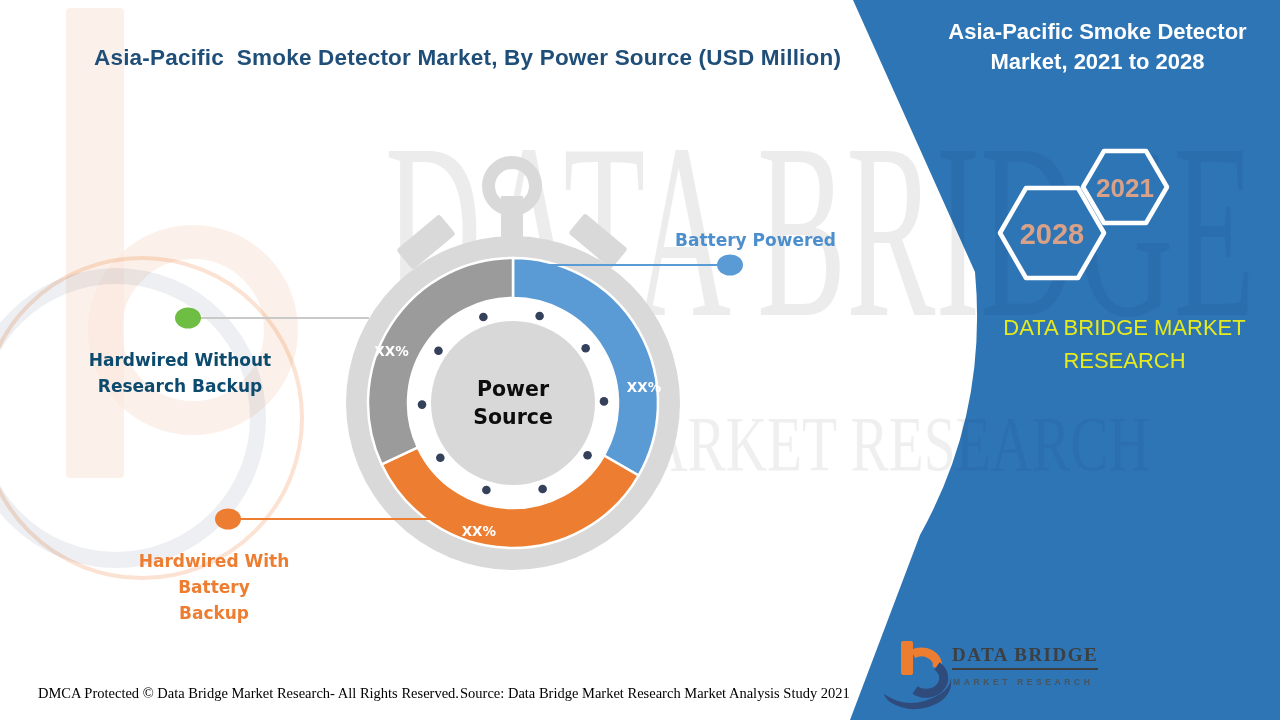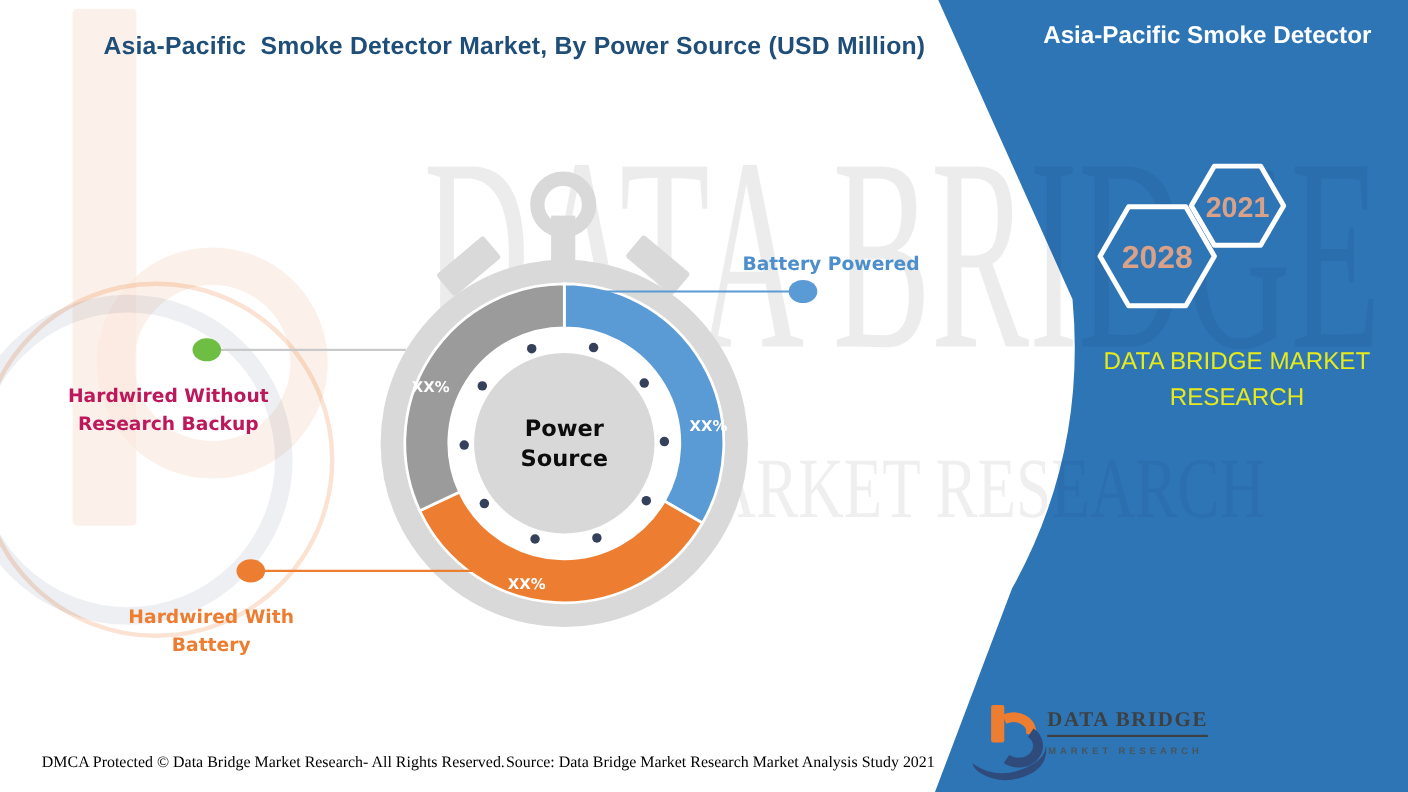--- a/index.html
+++ b/index.html
@@ -11,27 +11,27 @@
   .bg-bowl{left:88px;top:225px;width:210px;height:210px;border:34px solid #FAE8DC;
            border-radius:50%;opacity:.6;box-sizing:border-box;}
   .bg-ring-navy{left:-34px;top:268px;width:300px;height:300px;border:16px solid #1F3864;
                 border-radius:50%;opacity:.08;box-sizing:border-box;}
   .bg-ring-orange{left:-20px;top:256px;width:324px;height:324px;border:4px solid #ED7D31;
                   border-radius:50%;opacity:.22;box-sizing:border-box;}
   svg#scene{position:absolute;left:0;top:0;width:1280px;height:720px;}
   .wm-big{font-family:"Liberation Serif",serif;font-weight:400;}
   
   .abs{position:absolute;}
-  .main-title{left:94px;top:29px;width:780px;font-size:22.5px;font-weight:600;
+  .main-title{left:94px;top:45px;width:780px;font-size:22.5px;font-weight:600;
               color:#1F4E79;letter-spacing:.2px;white-space:pre-wrap;}
   .callout{font-family:"DejaVu Sans","Liberation Sans",sans-serif;font-weight:700;
            font-size:17px;text-align:center;line-height:26px;}
   .lbl-battery{left:668px;top:227px;width:175px;color:#4D8FCC;text-align:center;}
-  .lbl-without{left:58px;top:347px;width:190px;color:#be185d;}
-  .lbl-with{left:82px;top:548px;width:220px;color:#ED7D31;}
+  .lbl-without{left:85px;top:347px;width:190px;color:#0c4a6e;}
+  .lbl-with{left:104px;top:548px;width:220px;color:#ED7D31;}
   .panel-title{left:945px;top:17px;width:305px;text-align:center;color:#fff;
                font-size:22px;font-weight:600;line-height:30px;}
   .panel-brand{left:972px;top:311px;width:305px;text-align:center;color:#E6EA1C;
                font-size:22px;font-weight:400;line-height:33px;}
   .logo-name{left:952px;top:644px;font-family:"Liberation Serif",serif;font-size:19px;
              font-weight:600;color:#3D4043;letter-spacing:1.5px;
              border-bottom:2px solid #3D4043;padding-bottom:2px;}
   .logo-sub{left:953px;top:677px;font-size:8.5px;color:#46555E;letter-spacing:3.6px;font-weight:700;}
   .footer-text{top:685px;font-family:"Liberation Serif",serif;font-size:14.5px;color:#000;}
   .footer-dmca{left:38px;}
@@ -136,24 +136,26 @@
 
   <div class="abs callout lbl-battery">
     <div>Battery Powered</div>
   </div>
   <div class="abs callout lbl-without">
     <div>Hardwired Without</div>
     <div>Research Backup</div>
   </div>
   <div class="abs callout lbl-with">
     <div>Hardwired With Battery</div>
+    <div>Backup</div>
   </div>
 
   <div class="abs panel-title">
     <div>Asia-Pacific  Smoke Detector</div>
+    <div>Market, 2021 to 2028</div>
   </div>
 
   <div class="abs panel-brand">
     <div>DATA BRIDGE MARKET</div>
     <div>RESEARCH</div>
   </div>
 
   <div class="abs logo-name">DATA BRIDGE</div>
   <div class="abs logo-sub">MARKET RESEARCH</div>
 

